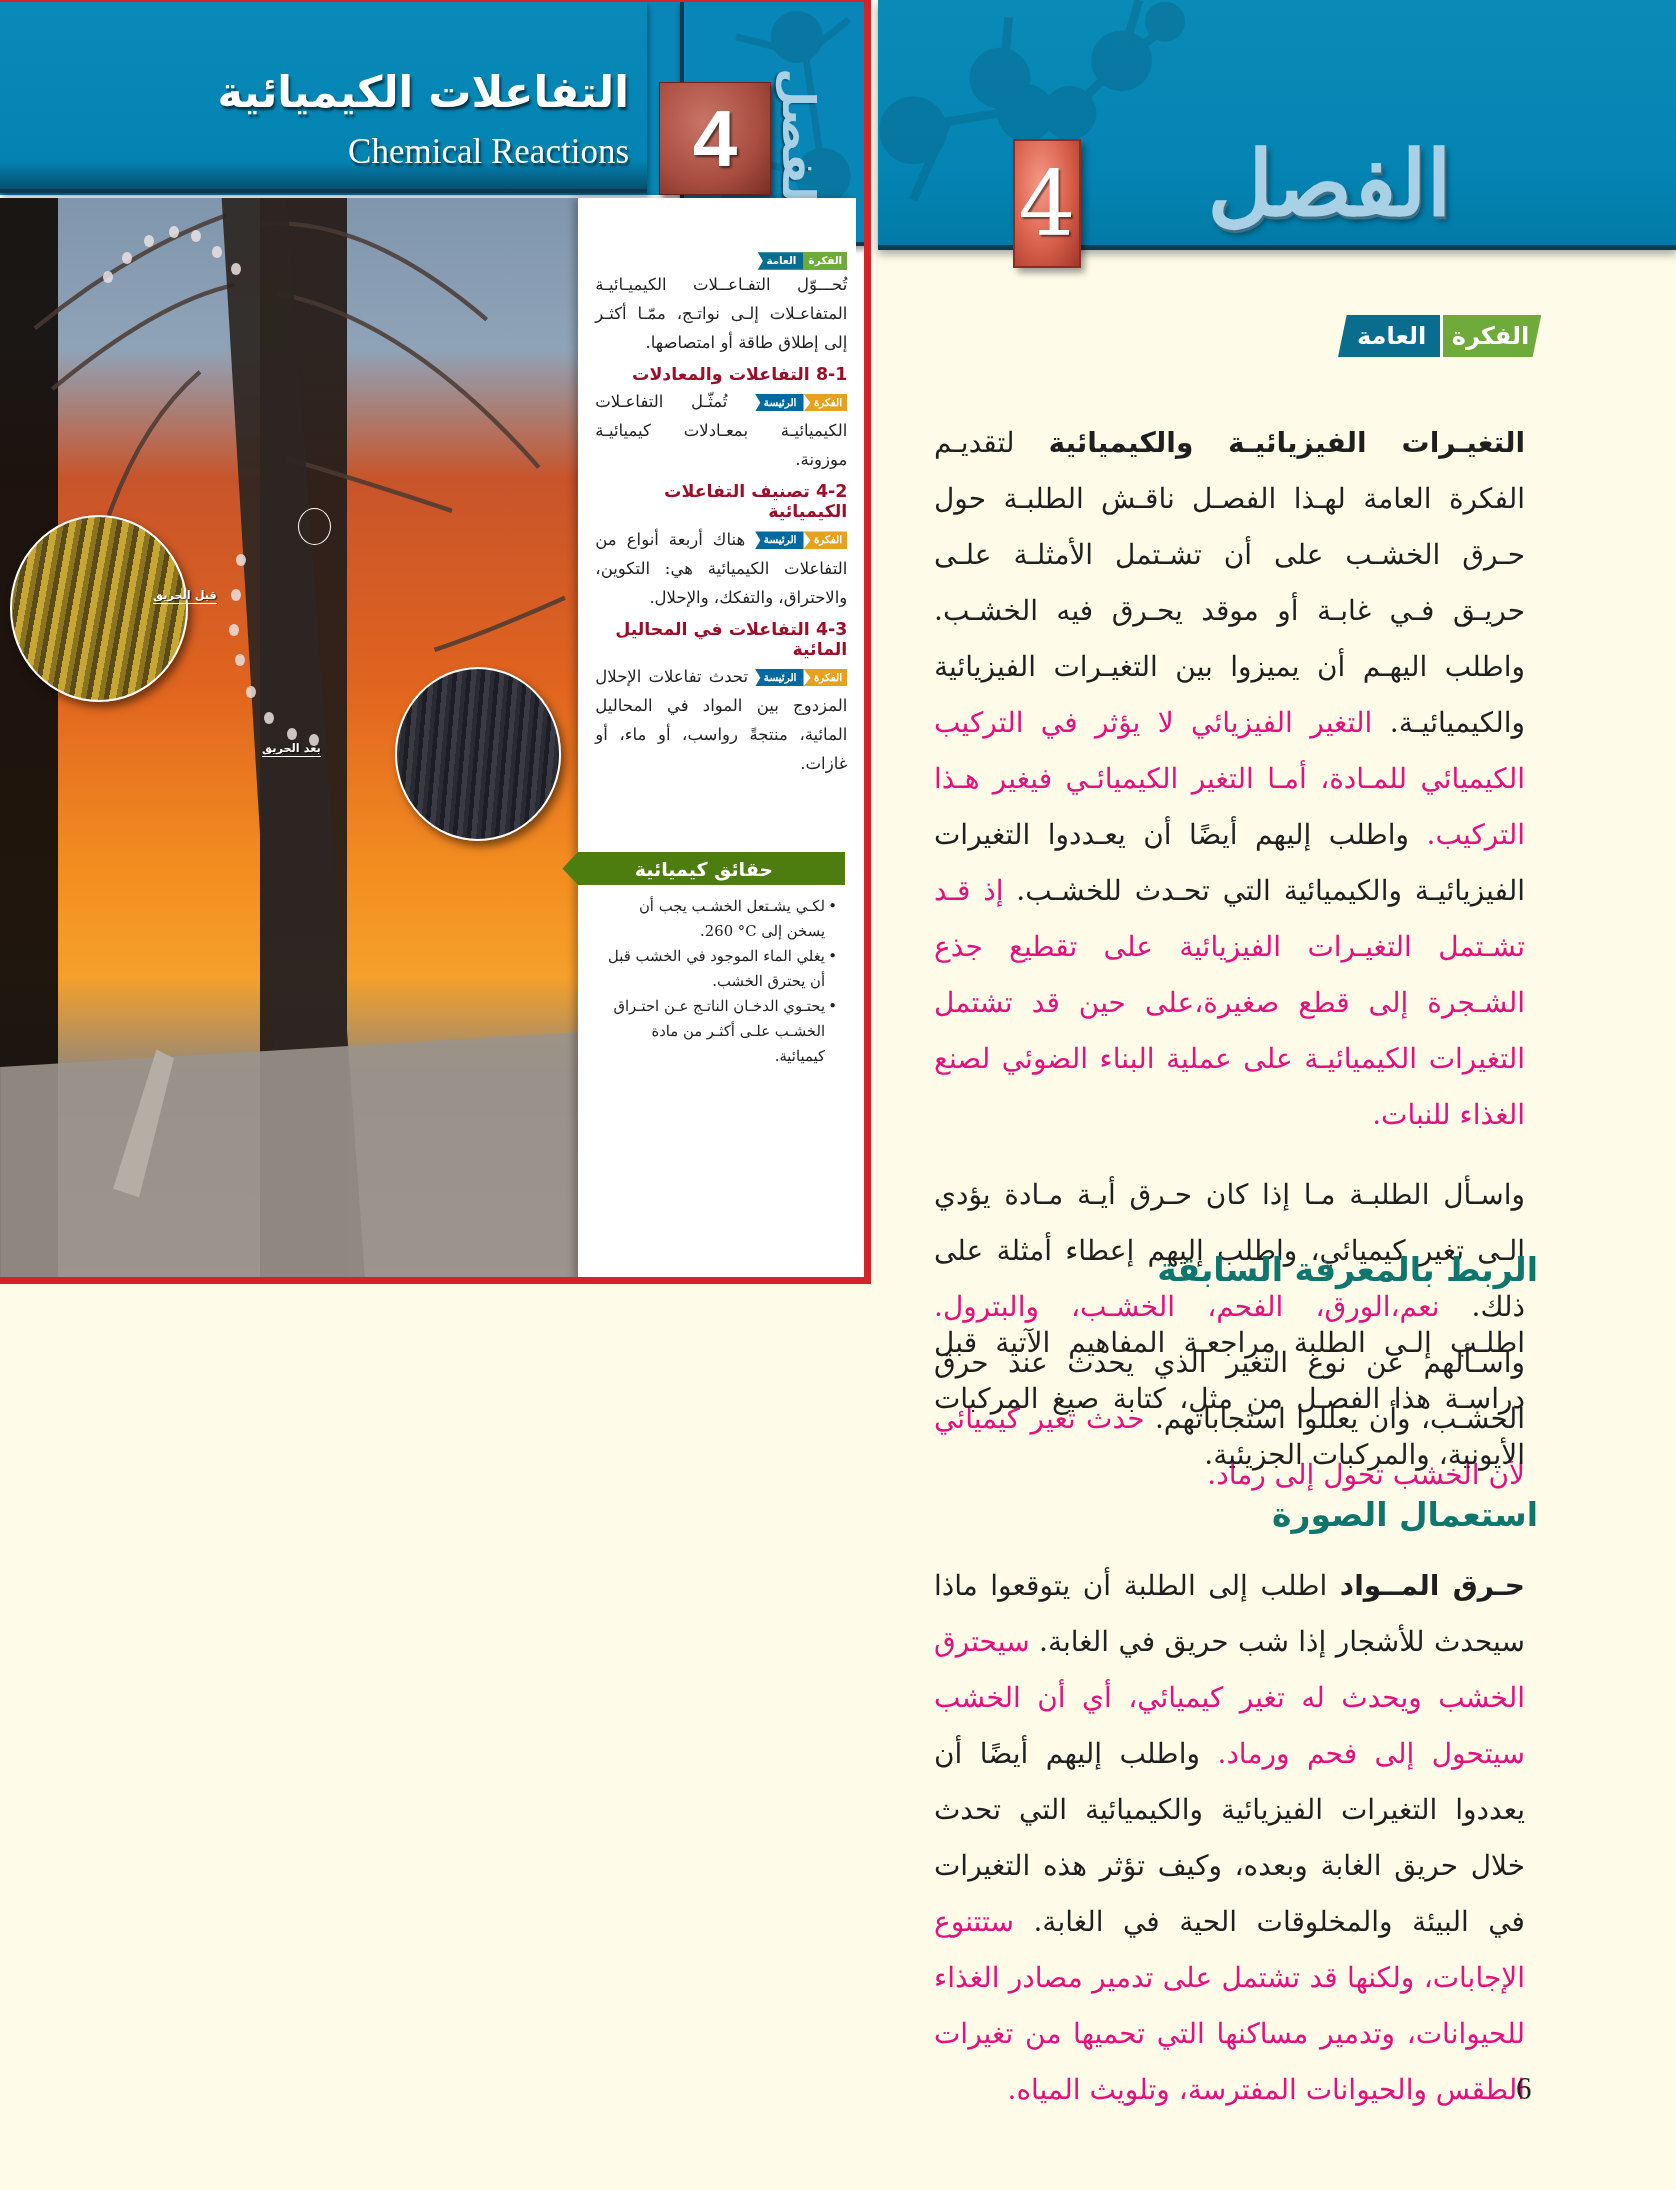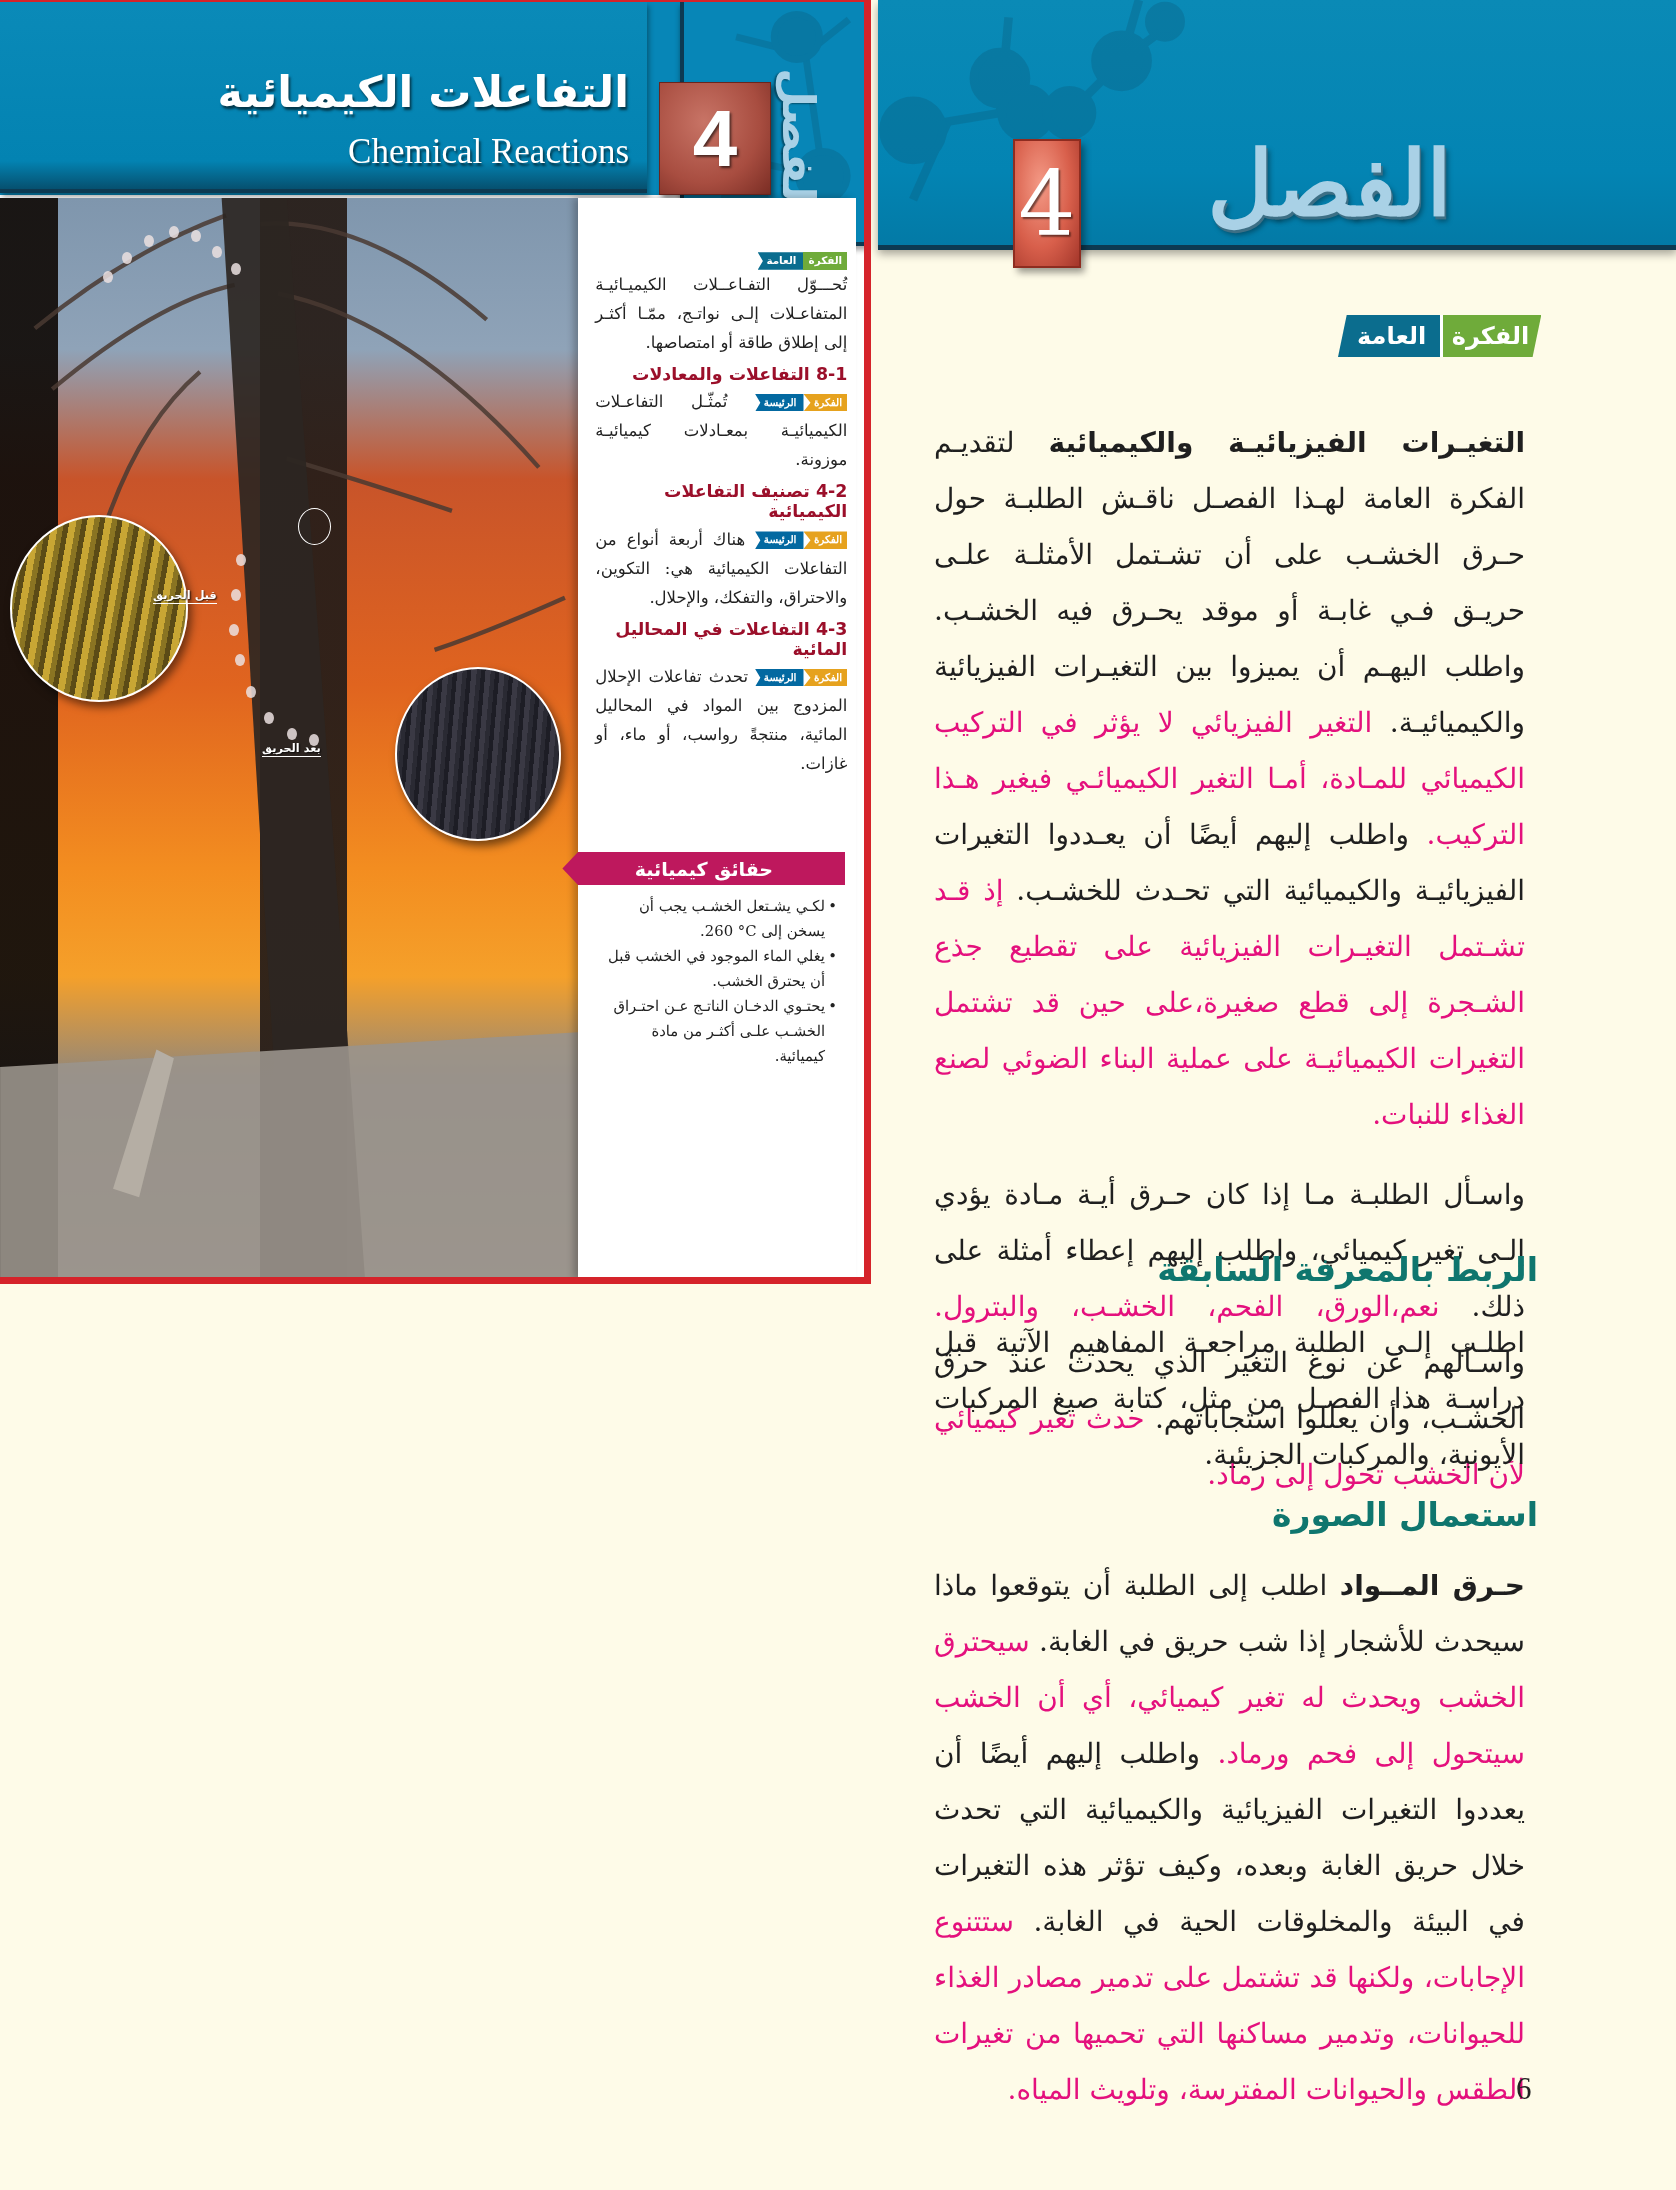--- a/index.html
+++ b/index.html
@@ -116,21 +116,21 @@
   .tag.main .t1 { background: #e6a21e; clip-path: polygon(0 0,100% 0,100% 100%,0 100%, 7px 50%); padding-left: 10.4px; }
   .tag.main .t2 { background: #0369a1; }
   .mini-text {
     font-family: "DejaVu Serif", serif; font-size: 16.5px; line-height: 29px; color: #222; text-align: justify;
   }
   .mini-sec {
     font-family: "DejaVu Sans", sans-serif; font-weight: bold; font-size: 17.4px; color: #9b0f2a; margin: 7px 0 3.5px;
   }
   .facts-head {
     position: absolute; left: -15.6px; width: 283px; top: 654px; height: 33px;
-    background: #be185d; color: #ffffff; font-weight: bold; font-size: 19px;
+    background: #4d7c0f; color: #ffffff; font-weight: bold; font-size: 19px;
     display: flex; align-items: center; justify-content: center;
     clip-path: polygon(0 50%, 15.6px 0, 100% 0, 100% 100%, 15.6px 100%);
   }
   .facts-list { position: absolute; right: 19px; top: 695px; width: 235px; list-style: none; margin: 0; padding: 0; }
   .facts-list li { position: relative; font-family: "DejaVu Serif", serif; font-size: 14.8px; line-height: 25px; color: #222; padding-right: 12px; }
   .facts-list li::before { content: "•"; position: absolute; right: 0; top: 0; }
 
   
   .rc { position: absolute; left: 921px; width: 617px; direction: rtl; text-align: justify; }
   .big-tag {

